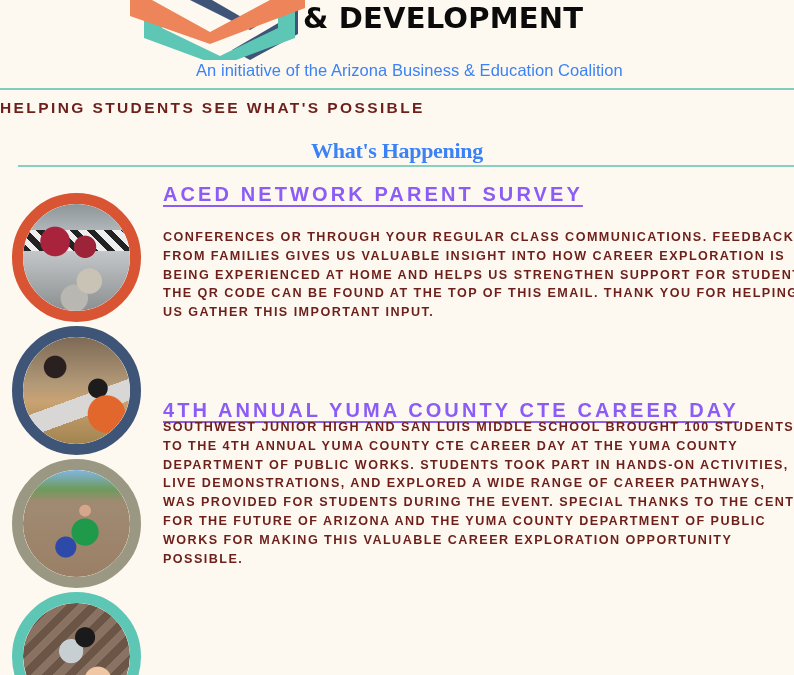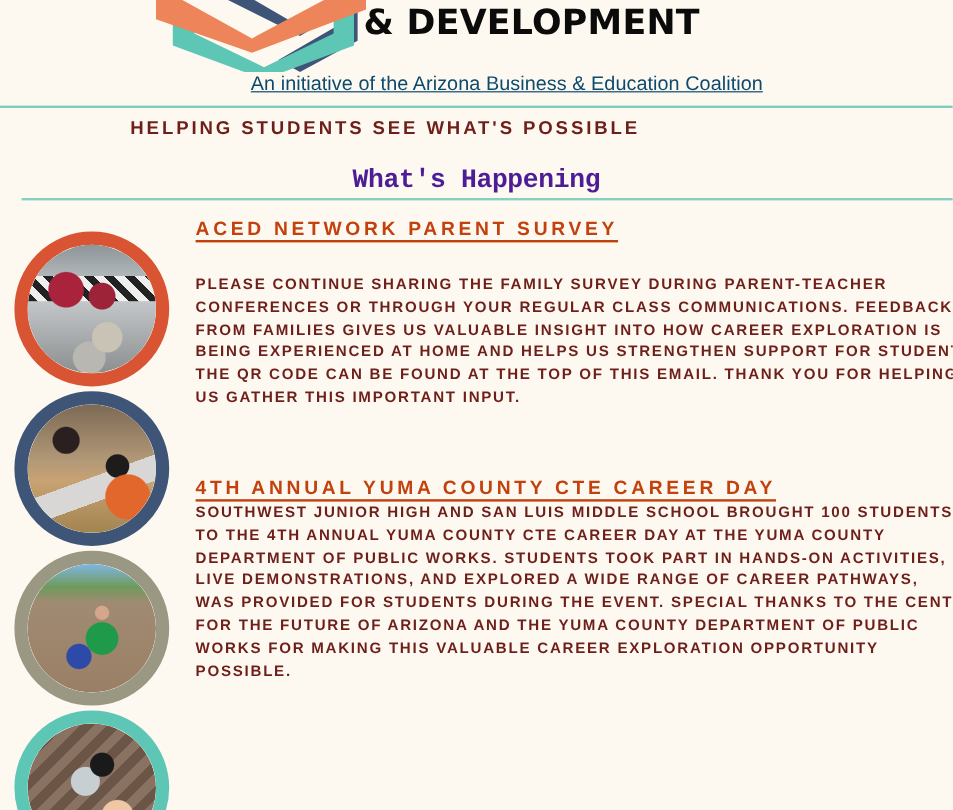--- a/index.html
+++ b/index.html
@@ -28,60 +28,58 @@
     font-family: "DejaVu Sans", sans-serif;
     font-weight: bold;
     font-size: 29px;
     letter-spacing: 0.2px;
     color: #0b0b0b;
     white-space: nowrap;
     line-height: 34px;
   }
   .tagline {
     position: absolute;
-    left: 209px;
+    left: 196px;
     top: 61px;
     font-family: "Liberation Sans", sans-serif;
     font-size: 16.5px;
-    color: #0c4a6e;
+    color: #3b82f6;
     white-space: nowrap;
     letter-spacing: 0.05px;
-    text-decoration: underline;
   }
   .rule-top {
     position: absolute;
     left: 0;
     top: 88px;
     width: 794px;
     height: 2px;
     background: #7fcdbc;
   }
   .motto {
     position: absolute;
     left: 0;
     width: 642px;
     top: 99px;
-    text-align: center;
     font-family: "Liberation Sans", sans-serif;
     font-weight: bold;
     font-size: 15.5px;
     letter-spacing: 2.4px;
     color: #6e1f1a;
     white-space: nowrap;
   }
   .section-heading {
     position: absolute;
     left: 0;
     width: 794px;
     top: 138px;
     text-align: center;
-    font-family: Liberation Mono, monospace;
+    font-family: Liberation Serif, serif;
     font-weight: bold;
     font-size: 22px;
-    color: #4c1d95;
+    color: #3b82f6;
     letter-spacing: -0.3px;
     white-space: nowrap;
   }
   .rule-section {
     position: absolute;
     left: 18px;
     top: 165px;
     width: 776px;
     height: 2px;
     background: #86cfc1;
@@ -99,23 +97,23 @@
   .photo .inner {
     width: 100%;
     height: 100%;
     border-radius: 50%;
   }
   .article-title {
     position: absolute;
     left: 163px;
     font-family: "Liberation Sans", sans-serif;
     font-weight: bold;
-    font-size: 16px;
+    font-size: 20px;
     letter-spacing: 3.1px;
-    color: #c2410c;
+    color: #8b5cf6;
     text-decoration: underline;
     text-decoration-thickness: 2px;
     text-underline-offset: 4px;
     white-space: nowrap;
   }
   .article-body {
     position: absolute;
     left: 163px;
     width: 630px;
     font-family: "Liberation Sans", sans-serif;
@@ -176,21 +174,20 @@
 <div class="photo" style="top:592px;border-color:#5ec6b5;">
   <div class="inner" style="background:
          radial-gradient(circle at 58% 32%, #1a1a1a 0 10%, transparent 11%),
          radial-gradient(circle at 45% 45%, #c8cfd3 0 14%, transparent 15%),
          radial-gradient(circle at 70% 72%, #f0c7a5 0 12%, transparent 13%),
          repeating-linear-gradient(135deg, #6b5546 0 8px, #8a7262 8px 16px);"></div>
 </div>
 
 <div class="article-title" style="top:183px;">ACED NETWORK PARENT SURVEY</div>
 <div class="article-body" style="top:228px;">
-  <span>PLEASE CONTINUE SHARING THE FAMILY SURVEY DURING PARENT-TEACHER</span>
   <span>CONFERENCES OR THROUGH YOUR REGULAR CLASS COMMUNICATIONS. FEEDBACK</span>
   <span>FROM FAMILIES GIVES US VALUABLE INSIGHT INTO HOW CAREER EXPLORATION IS</span>
   <span>BEING EXPERIENCED AT HOME AND HELPS US STRENGTHEN SUPPORT FOR STUDENTS.</span>
   <span>THE QR CODE CAN BE FOUND AT THE TOP OF THIS EMAIL. THANK YOU FOR HELPING</span>
   <span>US GATHER THIS IMPORTANT INPUT.</span>
 </div>
 
 <div class="article-title" style="top:399px;">4TH ANNUAL YUMA COUNTY CTE CAREER DAY</div>
 <div class="article-body" style="top:418px;">
   <span>SOUTHWEST JUNIOR HIGH AND SAN LUIS MIDDLE SCHOOL BROUGHT 100 STUDENTS</span>

